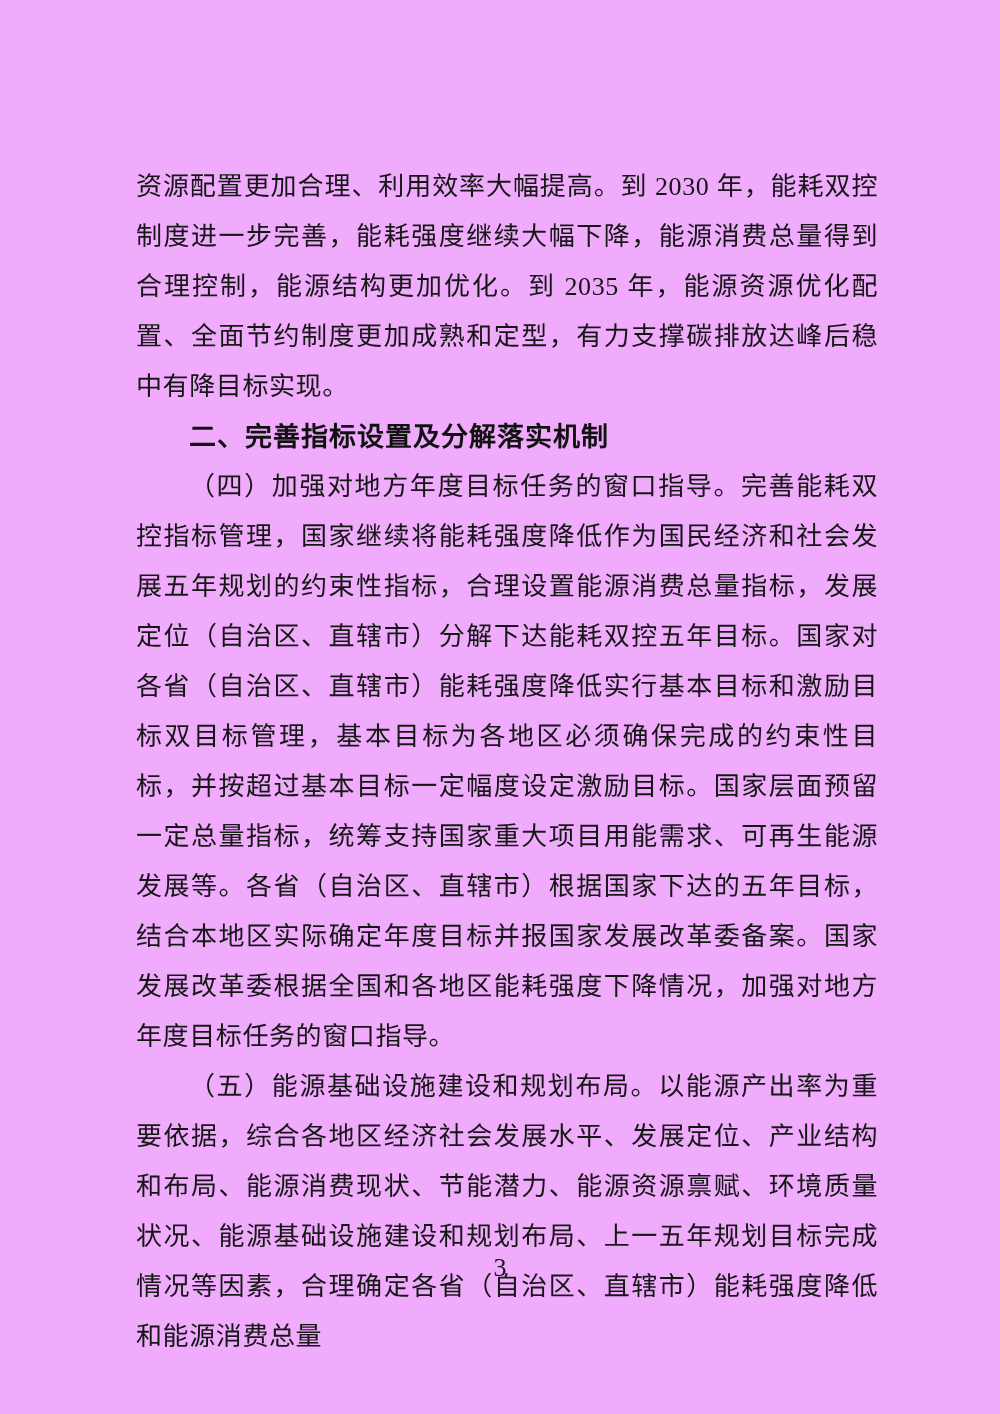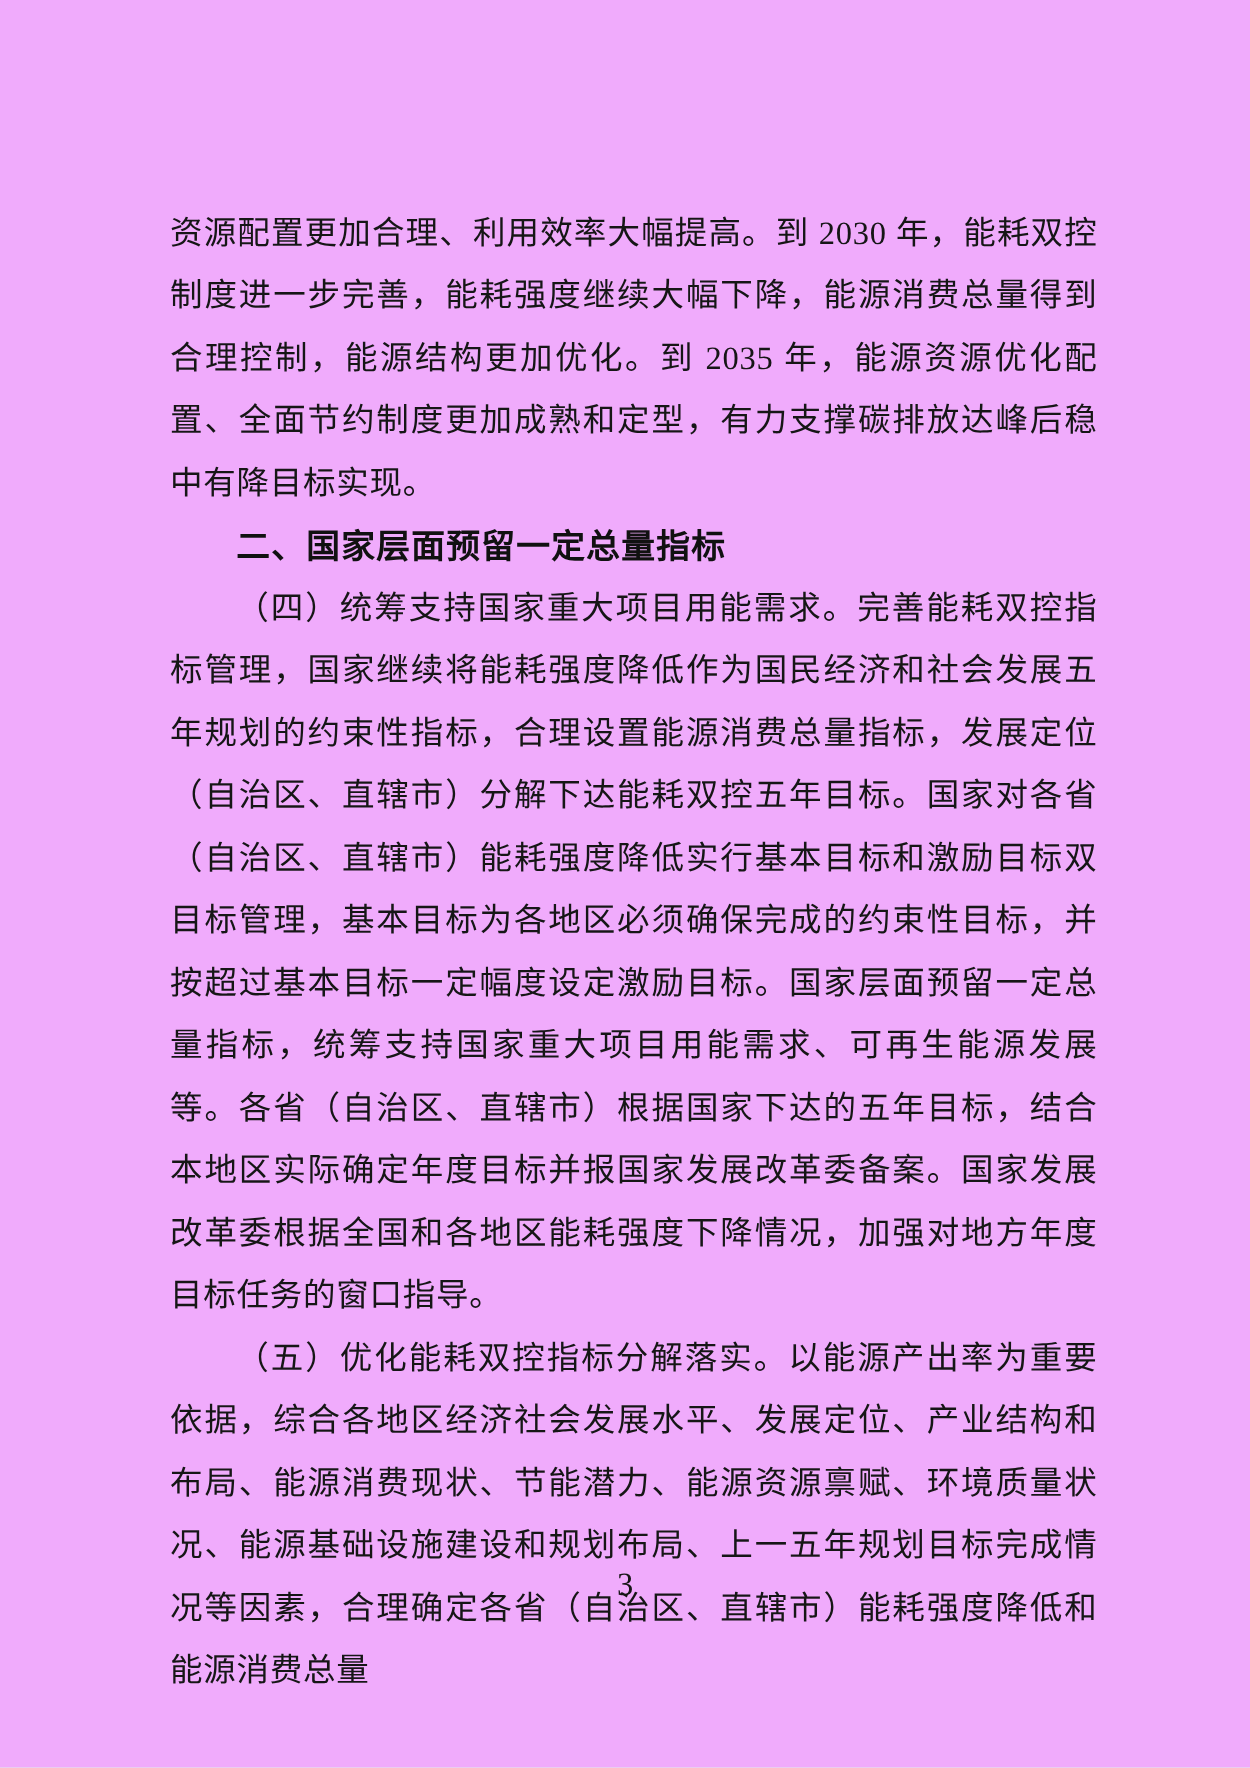--- a/index.html
+++ b/index.html
@@ -61,21 +61,21 @@
     font-family: "Liberation Serif", "DejaVu Serif", serif;
   }
 </style>
 </head>
 <body>
 
 <div class="page">
   <div class="content">
     <p class="para-body">资源配置更加合理、利用效率大幅提高。到 2030 年，能耗双控制度进一步完善，能耗强度继续大幅下降，能源消费总量得到合理控制，能源结构更加优化。到 2035 年，能源资源优化配置、全面节约制度更加成熟和定型，有力支撑碳排放达峰后稳中有降目标实现。</p>
 
-    <h2 class="section-heading">二、国家层面预留一定总量指标</h2>
+    <h2 class="section-heading">二、完善指标设置及分解落实机制</h2>
 
-    <p class="para-body para-indent"><span class="lead">（四）统筹支持国家重大项目用能需求。</span><span>完善能耗双控指标管理，国家继续将能耗强度降低作为国民经济和社会发展五年规划的约束性指标，合理设置能源消费总量指标，发展定位（自治区、直辖市）分解下达能耗双控五年目标。国家对各省（自治区、直辖市）能耗强度降低实行基本目标和激励目标双目标管理，基本目标为各地区必须确保完成的约束性目标，并按超过基本目标一定幅度设定激励目标。国家层面预留一定总量指标，统筹支持国家重大项目用能需求、可再生能源发展等。各省（自治区、直辖市）根据国家下达的五年目标，结合本地区实际确定年度目标并报国家发展改革委备案。国家发展改革委根据全国和各地区能耗强度下降情况，加强对地方年度目标任务的窗口指导。</span></p>
+    <p class="para-body para-indent"><span class="lead">（四）加强对地方年度目标任务的窗口指导。</span><span>完善能耗双控指标管理，国家继续将能耗强度降低作为国民经济和社会发展五年规划的约束性指标，合理设置能源消费总量指标，发展定位（自治区、直辖市）分解下达能耗双控五年目标。国家对各省（自治区、直辖市）能耗强度降低实行基本目标和激励目标双目标管理，基本目标为各地区必须确保完成的约束性目标，并按超过基本目标一定幅度设定激励目标。国家层面预留一定总量指标，统筹支持国家重大项目用能需求、可再生能源发展等。各省（自治区、直辖市）根据国家下达的五年目标，结合本地区实际确定年度目标并报国家发展改革委备案。国家发展改革委根据全国和各地区能耗强度下降情况，加强对地方年度目标任务的窗口指导。</span></p>
 
-    <p class="para-body para-indent"><span class="lead">（五）优化能耗双控指标分解落实。</span><span>以能源产出率为重要依据，综合各地区经济社会发展水平、发展定位、产业结构和布局、能源消费现状、节能潜力、能源资源禀赋、环境质量状况、能源基础设施建设和规划布局、上一五年规划目标完成情况等因素，合理确定各省（自治区、直辖市）能耗强度降低和能源消费总量</span></p>
+    <p class="para-body para-indent"><span class="lead">（五）能源基础设施建设和规划布局。</span><span>以能源产出率为重要依据，综合各地区经济社会发展水平、发展定位、产业结构和布局、能源消费现状、节能潜力、能源资源禀赋、环境质量状况、能源基础设施建设和规划布局、上一五年规划目标完成情况等因素，合理确定各省（自治区、直辖市）能耗强度降低和能源消费总量</span></p>
   </div>
 
   <div class="page-number">3</div>
 </div>
 
 </body></html>

